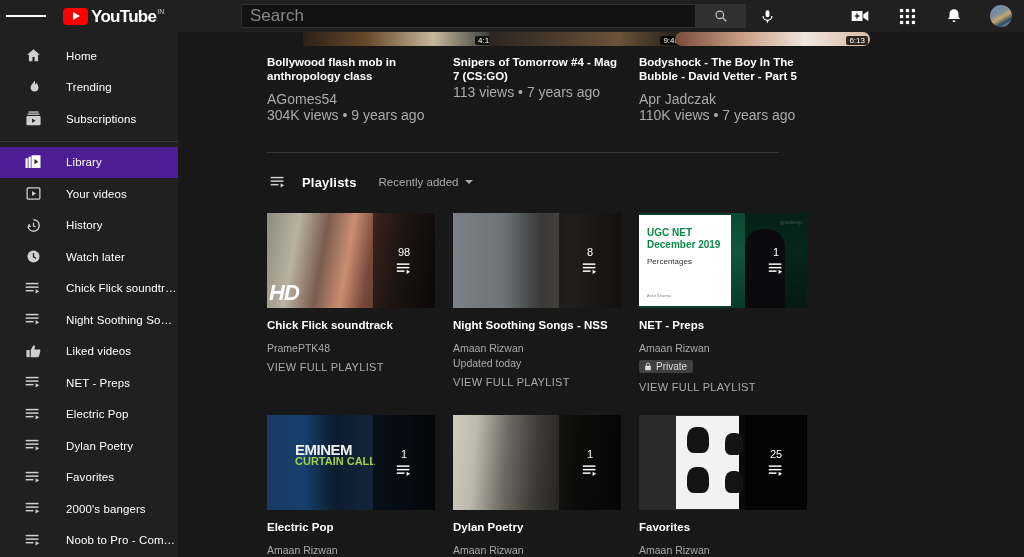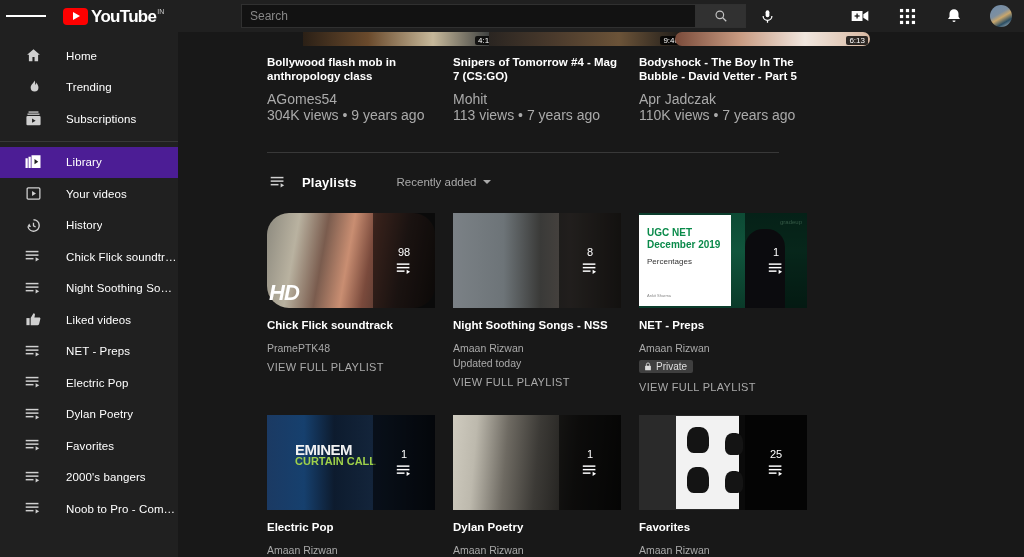--- a/index.html
+++ b/index.html
@@ -20,21 +20,21 @@
   .hamburger span { display:block; width:16px; height:2px; background:#fff; margin:1.6px 0; border-radius:0; }
   .yt-logo { display:flex; align-items:flex-start; margin-left:17px; cursor:pointer; }
   .yt-play { width:25px; height:17px; background:#ff0000; border-radius:4px; display:flex; align-items:center; justify-content:center; }
   .yt-play::after { content:""; border-left:7px solid #fff; border-top:4px solid transparent; border-bottom:4px solid transparent; margin-left:2px;}
   .yt-word { font-size:17px; font-weight:bold; letter-spacing:-0.7px; margin-left:3px; line-height:17px;text-align:right; }
   .yt-country { font-size:7px; color:#ccc; margin-left:1px; margin-top:0px; }
 
   .search-wrap { position:absolute; left:241px; top:4px; display:flex; }
   .search-box {
     width:455px; height:24px; background:#121212; border:1px solid #303030;
-    padding:0 8px; color:#fff; font-size:12px; font-family:"Liberation Sans",sans-serif;
+    padding:0 8px; color:#fff; font-size:17px; font-family:"Liberation Sans",sans-serif;
     outline:none;
   }
   .search-box::placeholder { color:#878787; }
   .search-btn {
     width:50px; height:24px; background:#313131; border:1px solid #303030; border-left:none;
     display:flex; align-items:center; justify-content:center; cursor:pointer;
   }
   .mic-btn { position:absolute; left:755px; top:4px; width:24px;height:24px; display:flex;align-items:center;justify-content:center; cursor:pointer;}
 
   .top-right { position:absolute; right:12px; top:0; height:32px; display:flex; align-items:center; gap:25px; }
@@ -72,21 +72,21 @@
   .vid-dur { position:absolute; right:2px; bottom:1px; background:rgba(0,0,0,.8); color:#fff; font-size:8px; padding:0 3px; border-radius:2px; }
   .vid-title { font-size:11.5px; font-weight:bold; line-height:14px; margin-top:9px; color:#fff; }
   .vid-meta { font-size:14px; color:#aaa; margin-top:9px; line-height:14px; }
   .vid-meta.sub { margin-top:2px; }
 
   .divider { height:1px; background:#383838; margin:30px 0 0 0; width:512px; }
 
   
   .pl-head { display:flex; align-items:center; margin-top:18px; }
   .pl-head-title { font-size:13px; font-weight:bold; margin-left:13px; letter-spacing:0.2px; }
-  .pl-sort { font-size:11.5px; color:#aaa; margin-left:40px; display:flex; align-items:center; cursor:pointer; }
+  .pl-sort { font-size:11.5px; color:#aaa; margin-left:22px; display:flex; align-items:center; cursor:pointer; }
   .pl-caret { width:0;height:0;border-left:4px solid transparent;border-right:4px solid transparent;border-top:4px solid #aaa; margin-left:7px; }
 
   
   .pl-grid { display:flex; gap:18px; margin-top:20px; }
   .pl-card { width:168px; }
   .pl-thumb { width:168px; height:95px; position:relative; overflow:hidden; cursor:pointer; display:flex; }
   .pl-overlay {
     position:absolute; right:0; top:0; width:62px; height:95px;
     background:rgba(0,0,0,0.55); display:flex; flex-direction:column;
     align-items:center; justify-content:center; gap:4px;
@@ -96,21 +96,21 @@
   .pl-owner { font-size:10.5px; color:#aaa; margin-top:9px; line-height:14px; }
   .pl-updated { font-size:10.5px; color:#aaa; line-height:14px; margin-top:1px; }
   .pl-private {
     display:inline-flex; align-items:center; gap:4px; background:#3f3f3f;
     padding:1px 6px 1px 5px; border-radius:2px; margin-top:5px; font-size:10px; color:#ddd;
   }
   .pl-link { font-size:11px; color:#aaa; margin-top:6px; letter-spacing:0.3px; cursor:pointer; display:block;}
 
   
   .art { position:absolute; inset:0; }
-  .art-chick { background:linear-gradient(100deg,#8d8a7f 0%,#b9b2a0 18%,#7a5c4e 34%,#c98e72 48%,#7a4a3c 60%,#3b2a26 78%,#1b1512 100%);border-radius:22px; }
+  .art-chick { background:linear-gradient(100deg,#8d8a7f 0%,#b9b2a0 18%,#7a5c4e 34%,#c98e72 48%,#7a4a3c 60%,#3b2a26 78%,#1b1512 100%); }
   .art-chick .hd { position:absolute; left:2px; bottom:2px; font-size:22px; font-weight:bold; font-style:italic; color:#fff; letter-spacing:-1px; font-family:"Liberation Sans",sans-serif;}
   .art-nss { background:linear-gradient(90deg,#7b8186 0%,#6d7478 30%,#3a3a38 52%,#4a4440 70%,#2a2623 100%); }
   .art-ugc { background:#0b3d2c; }
   .art-ugc .card { position:absolute; left:0; top:2px; width:92px; height:91px; background:#fff; }
   .art-ugc .t1 { position:absolute; left:8px; top:14px; font-size:10px; font-weight:bold; color:#0a8a4a; line-height:12px; }
   .art-ugc .t2 { position:absolute; left:8px; top:44px; font-size:8px; color:#333; }
   .art-ugc .t3 { position:absolute; left:8px; bottom:10px; font-size:4px; color:#888; }
   .art-ugc .gd { position:absolute; right:5px; top:6px; font-size:6px; color:#6fbf95; }
   .art-ugc .person { position:absolute; left:92px; top:0; width:76px; height:95px; background:linear-gradient(180deg,#0d4a34 0%,#10553c 40%,#0a3a29 100%); }
   .art-ugc .person::after { content:""; position:absolute; left:14px; top:16px; width:40px; height:79px; background:#1a1a1f; border-radius:18px 18px 0 0; }
@@ -253,20 +253,29 @@
     <span class="nav-ico">
       <svg width="17" height="17" viewBox="0 0 24 24">
         <path d="M12 4a8 8 0 1 1-7.7 10" fill="none" stroke="#d0d0d0" stroke-width="2"></path>
         <path d="M6 9L3.2 13.8 8.5 14" fill="#d0d0d0"></path>
         <path d="M12 8v4.4l3 1.8" fill="none" stroke="#d0d0d0" stroke-width="1.8"></path>
       </svg>
     </span>
     <span class="nav-label">History</span>
   </div>
 
+  <div class="nav-item">
+    <span class="nav-ico">
+      <svg width="17" height="17" viewBox="0 0 24 24">
+        <circle cx="12" cy="12" r="8.5" fill="#d0d0d0"></circle>
+        <path d="M12 7v5.4l3.6 2.2" fill="none" stroke="#202020" stroke-width="1.8"></path>
+      </svg>
+    </span>
+    <span class="nav-label">Watch later</span>
+  </div>
 
   <div class="nav-item">
     <span class="nav-ico">
       <svg width="17" height="15" viewBox="0 0 24 20">
         <rect x="1" y="2" width="18" height="2.1" fill="#d0d0d0"></rect>
         <rect x="1" y="7" width="18" height="2.1" fill="#d0d0d0"></rect>
         <rect x="1" y="12" width="11" height="2.1" fill="#d0d0d0"></rect>
         <path d="M15 11l5 3-5 3z" fill="#d0d0d0"></path>
       </svg>
     </span>
@@ -380,21 +389,20 @@
         <div class="vid-title">Bollywood flash mob in anthropology class</div>
         <div class="vid-meta">AGomes54</div>
         <div class="vid-meta sub">304K views • 9 years ago</div>
       </div>
 
       <div class="vid-card">
         <div class="vid-thumb" style="background:linear-gradient(90deg,#2a2521,#4a3a2c,#6b5338,#1c1a18);">
           <span class="vid-dur">9:46</span>
         </div>
         <div class="vid-title">Snipers of Tomorrow #4 - Mag 7 (CS:GO)</div>
-        <div class="vid-meta">Mohit</div>
         <div class="vid-meta sub">113 views • 7 years ago</div>
       </div>
 
       <div class="vid-card">
         <div class="vid-thumb" style="background:linear-gradient(90deg,#7a4b3a,#c89b82,#f0e6de,#d9b9a2);border-radius:7px;">
           <span class="vid-dur">6:13</span>
         </div>
         <div class="vid-title">Bodyshock - The Boy In The Bubble - David Vetter - Part 5</div>
         <div class="vid-meta">Apr Jadczak</div>
         <div class="vid-meta sub">110K views • 7 years ago</div>

